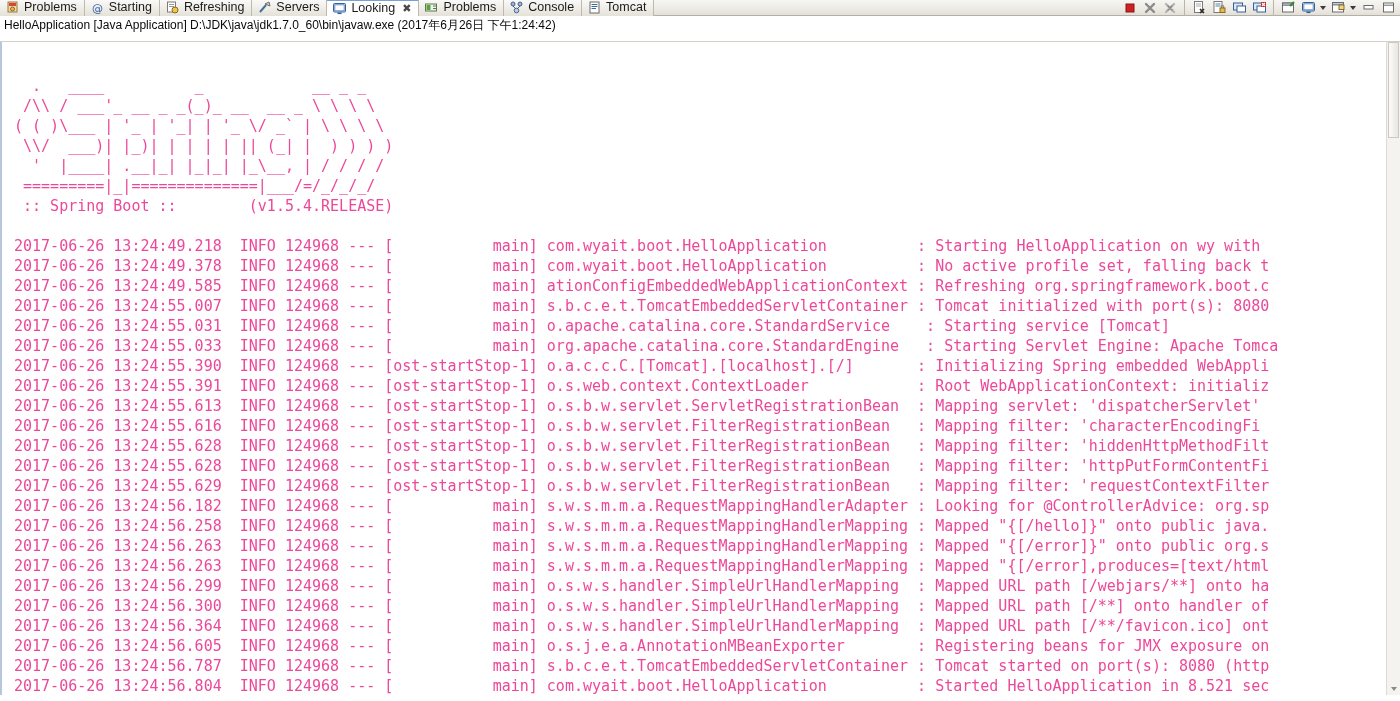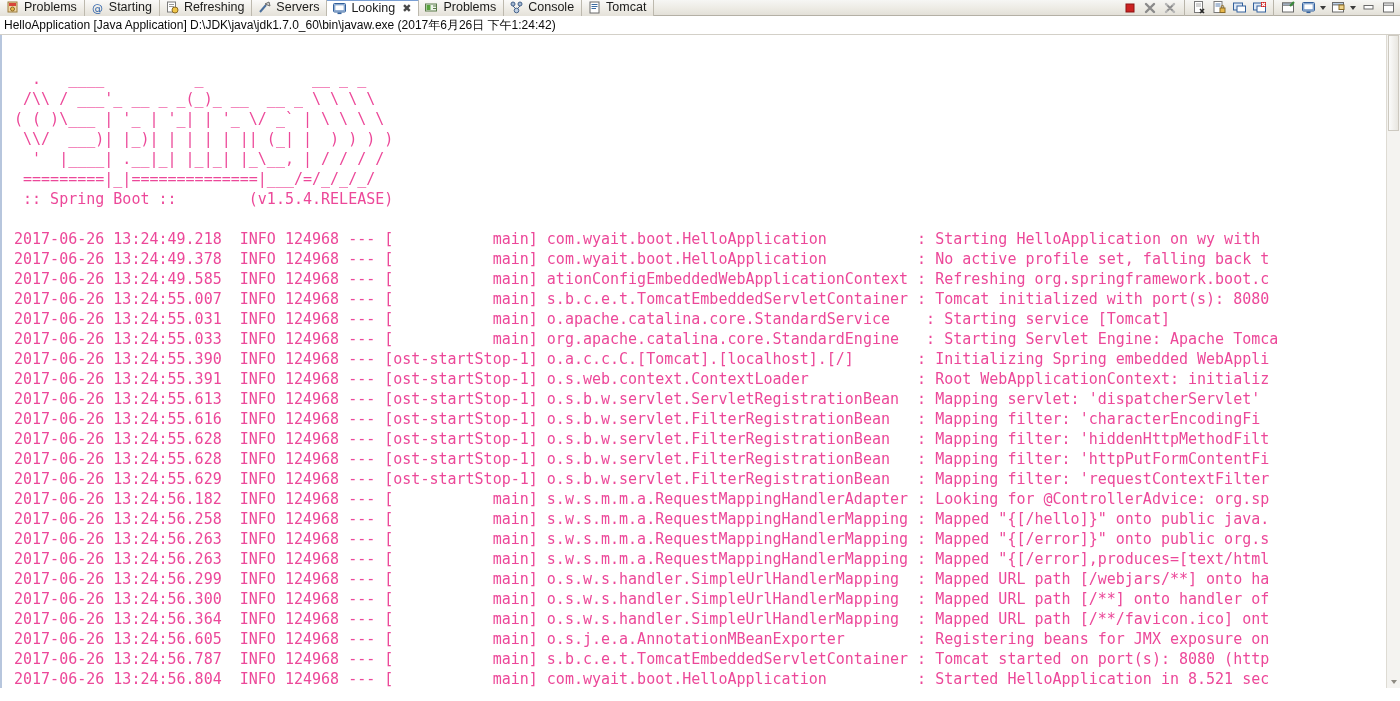--- a/index.html
+++ b/index.html
@@ -88,21 +88,21 @@
   }
   .tarrow::after {
     content: "";
     border-left: 3.5px solid transparent;
     border-right: 3.5px solid transparent;
     border-top: 4px solid #3b3b3b;
   }
 
   
   .console-title {
-    height: 19px;
+    height: 26px;
     line-height: 19px;
     font-size: 12px;
     color: #0a0a0a;
     padding-left: 4px;
     background: #ffffff;
     border-bottom: 1px solid #d3d0c8;
     white-space: nowrap;
     overflow: hidden;
     box-sizing: border-box;
   }

